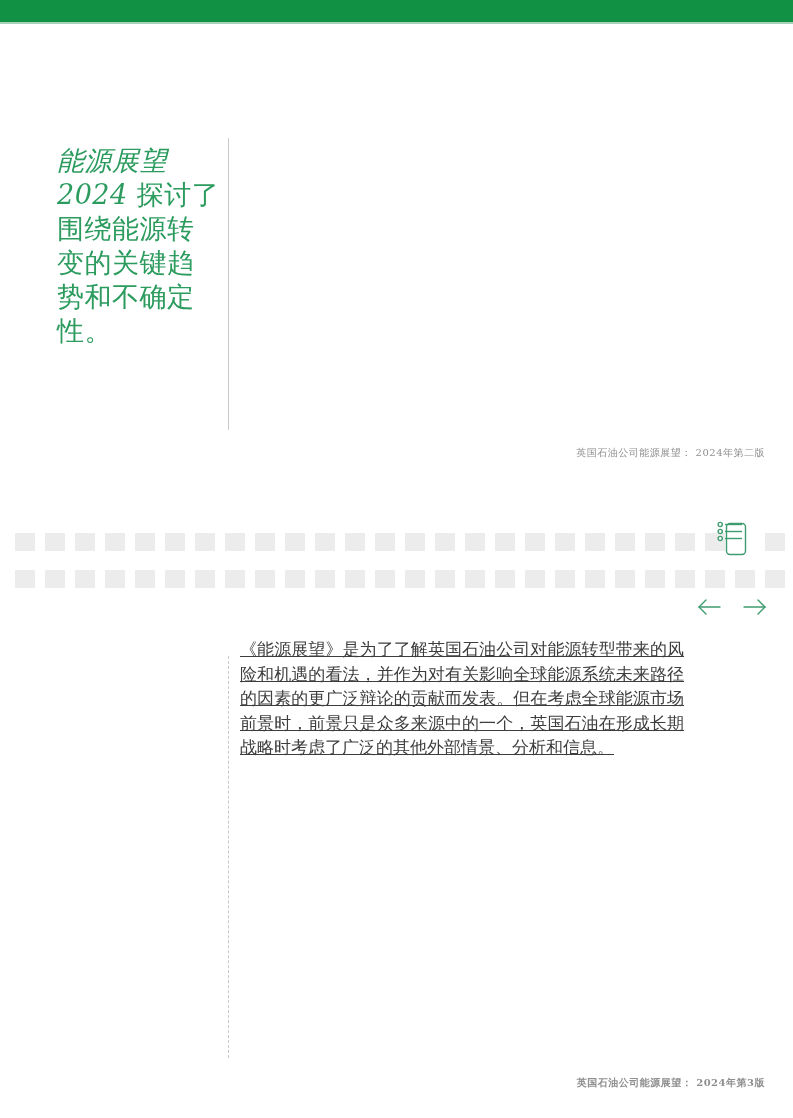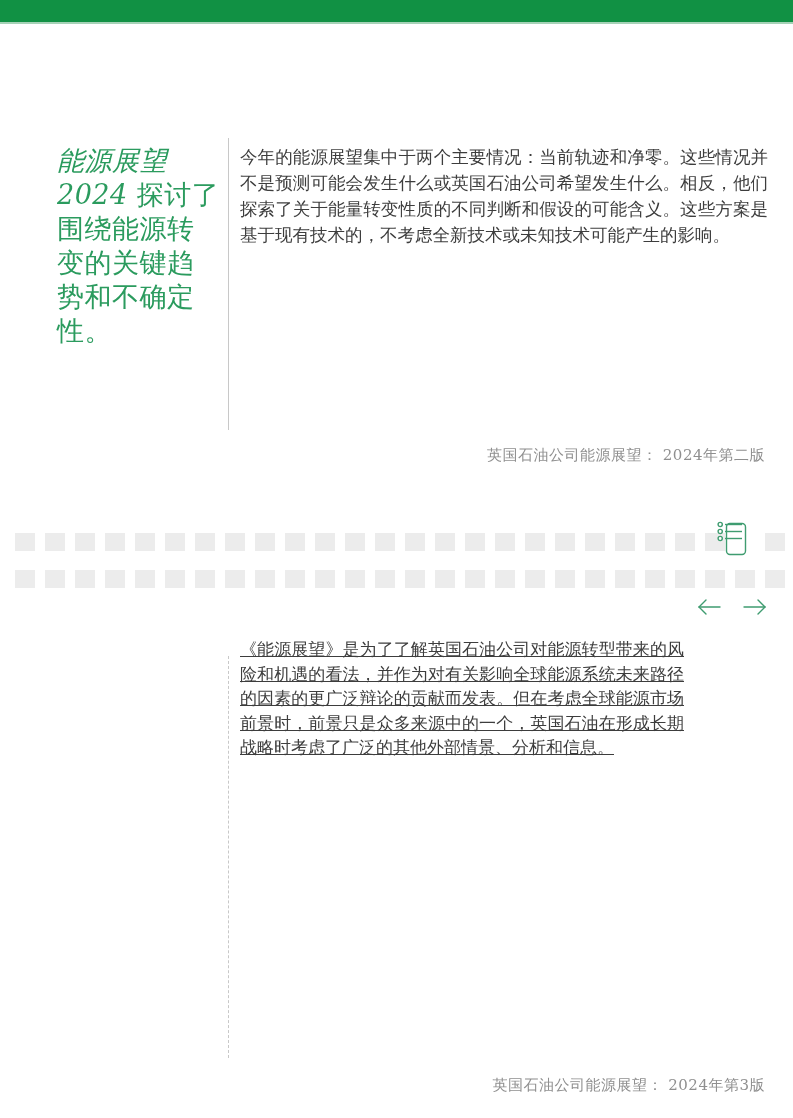--- a/index.html
+++ b/index.html
@@ -40,25 +40,25 @@
     border-left:1px dashed var(--line-gray);
   }
   .main-col{
     position:absolute;left:240px;top:144px;width:528px;
     font-size:17.5px;line-height:26px;
     text-align:justify;
   }
   .main-col p + p{margin-top:11px;}
   .footer-note{
     position:absolute;right:28px;
-    font-size:15px;color:var(--footer-text);
+    font-size:10px;color:var(--footer-text);
     letter-spacing:0.5px;white-space:nowrap;
   }
   .footer-top{top:446px;}
-  .footer-bottom{top:1076px;}
+  .footer-bottom{top:1076px;font-weight:bold;}
   .deco-rows{position:absolute;left:15px;top:533px;width:778px;}
   .deco-row{display:flex;gap:10px;height:18px;overflow:hidden;}
   .deco-row + .deco-row{margin-top:19px;}
   .deco-square{flex:0 0 20px;width:20px;height:18px;background:var(--square-gray);}
   .deco-square.hidden-slot{visibility:hidden;}
   .list-icon-wrap{position:absolute;left:717px;top:519px;width:32px;height:40px;}
   .arrow-btn{position:absolute;top:595px;width:26px;height:24px;cursor:pointer;}
   .arrow-left{left:696px;}
   .arrow-right{left:742px;}
   .para3{
@@ -75,21 +75,20 @@
 <div class="header-bar"></div>
 
 <div class="sidebar-title">
   <span class="title-italic">能源展望2024</span>
   <span>探讨了围绕能源转变的关键趋势和不确定性。</span>
 </div>
 
 <div class="v-line-solid"></div>
 
 <div class="main-col">
-  <p>今年的能源展望集中于两个主要情况：当前轨迹和净零。这些情况并不是预测可能会发生什么或英国石油公司希望发生什么。相反，他们探索了关于能量转变性质的不同判断和假设的可能含义。这些方案是基于现有技术的，不考虑全新技术或未知技术可能产生的影响。</p>
 </div>
 
 <div class="footer-note footer-top">英国石油公司能源展望： 2024年第二版</div>
 
 <div class="deco-rows">
   <div class="deco-row">
       <div class="deco-square"></div>
       <div class="deco-square"></div>
       <div class="deco-square"></div>
       <div class="deco-square"></div>

